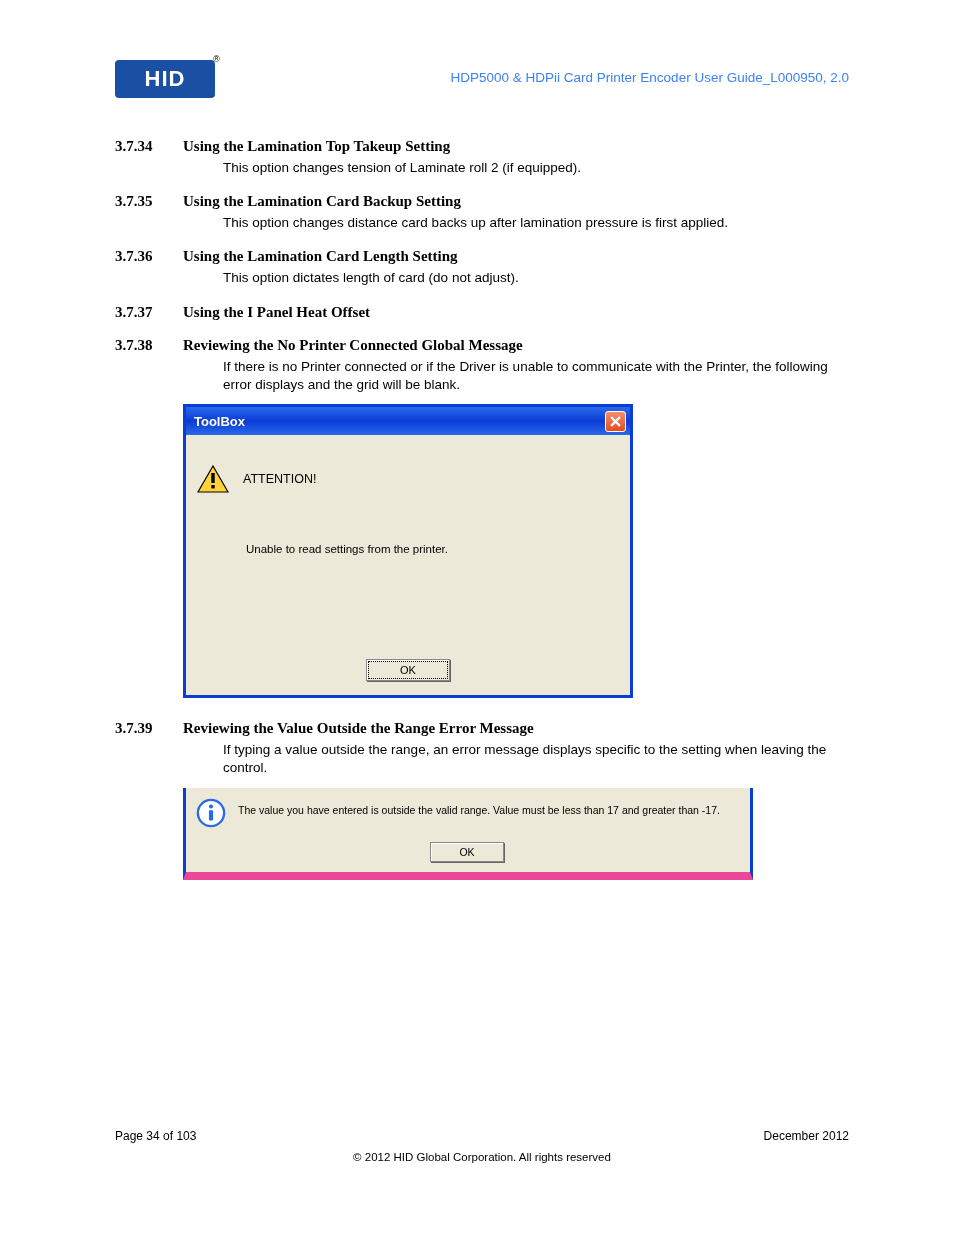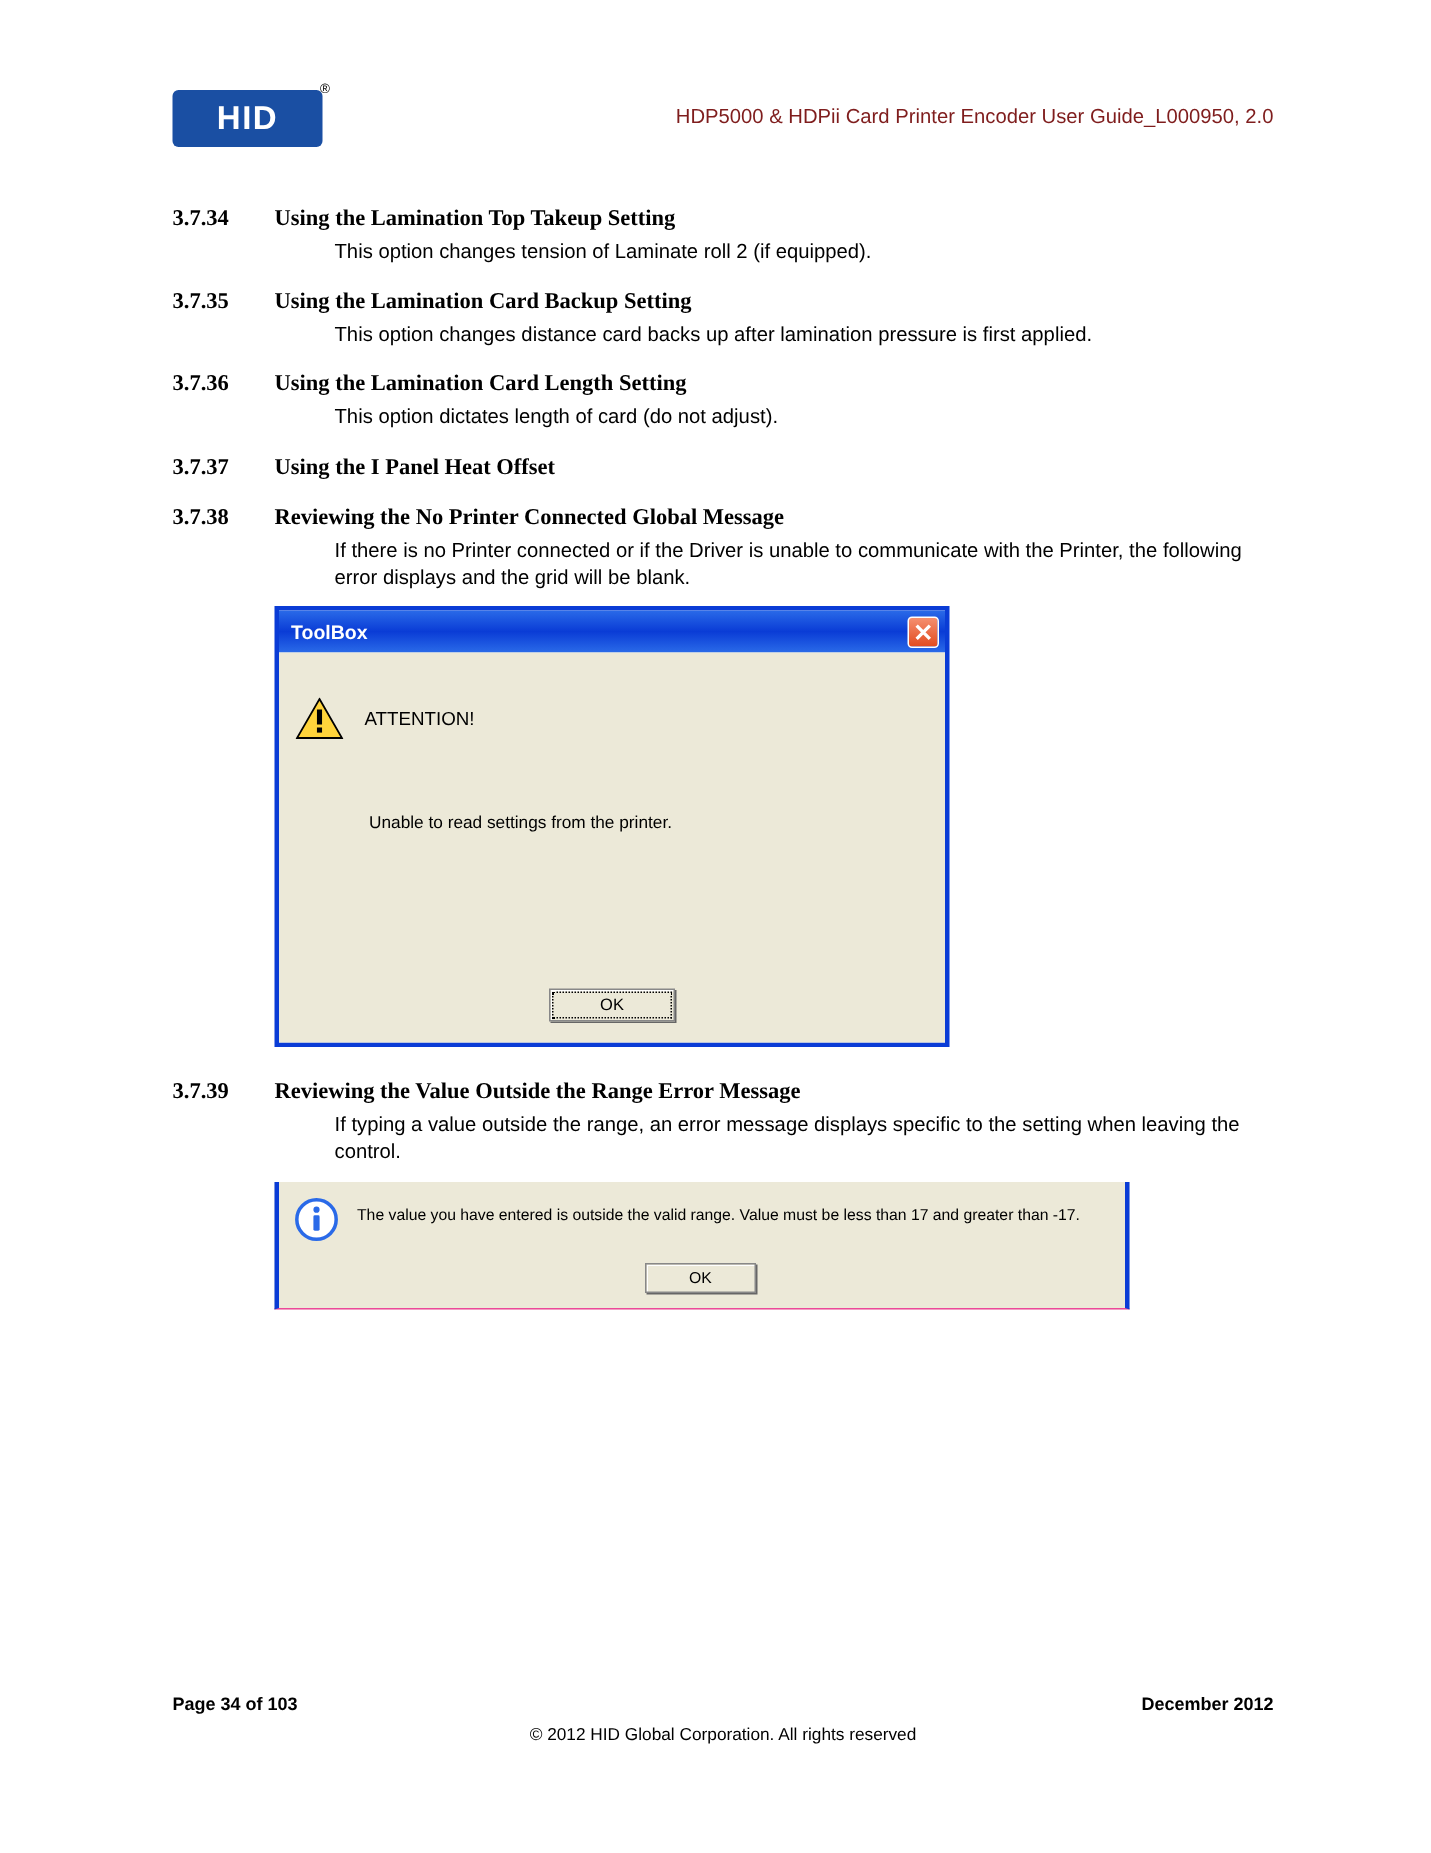--- a/index.html
+++ b/index.html
@@ -41,21 +41,21 @@
     content: "®";
     position: absolute;
     top: -6px;
     right: -6px;
     color: #000;
     font-size: 9px;
     font-weight: normal;
   }
   .hdr-title {
     font-size: 13.5px;
-    color: #7f1d1d;
+    color: #3b82f6;
     padding-bottom: 4px;
   }
   
   .section { margin-bottom: 16px; }
   .sec-row {
     display: flex;
     align-items: baseline;
   }
   .sec-num {
     font-family: Liberation Serif, serif;
@@ -151,21 +151,21 @@
     outline: 1px dotted #000;
     outline-offset: -3px;
   }
   
   .dlg2 {
     margin-left: 68px;
     margin-top: 10px;
     width: 570px;
     border-left: 3px solid #0a3cd6;
     border-right: 3px solid #0a3cd6;
-    border-bottom: 1px solid #ec4899;
+    border-bottom: 8px solid #ec4899;
     background: #ece9d8;
     padding: 8px 12px 10px 10px;
     font-family: Tahoma, sans-serif;
   }
   .dlg2-row { display: flex; align-items: flex-start; gap: 12px; }
   .info-icon { width: 30px; height: 30px; flex: 0 0 30px; margin-top: 2px; }
   .dlg2-msg { font-size: 10.5px; margin-top: 8px; }
   .dlg2-ok-wrap { text-align: center; margin-top: 14px; }
   .dlg2-ok {
     display: inline-flex;
@@ -176,21 +176,21 @@
     font-size: 10.5px;
     align-items: center; justify-content: center;
   }
   
   .footer {
     position: absolute;
     left: 115px; right: 105px;
     bottom: 72px;
     font-size: 12px;
   }
-  .footer-row1 { display: flex; justify-content: space-between; font-weight: bold; }
+  .footer-row1 { display: flex; justify-content: space-between; }
   .footer-row2 { text-align: center; margin-top: 8px; font-size: 11.5px; }
 </style>
 </head>
 <body>
 
 <div class="page">
 
   <div class="hdr">
     <div class="hid-logo">HID</div>
     <div class="hdr-title">HDP5000 &amp; HDPii Card Printer Encoder User Guide_L000950, 2.0</div>

